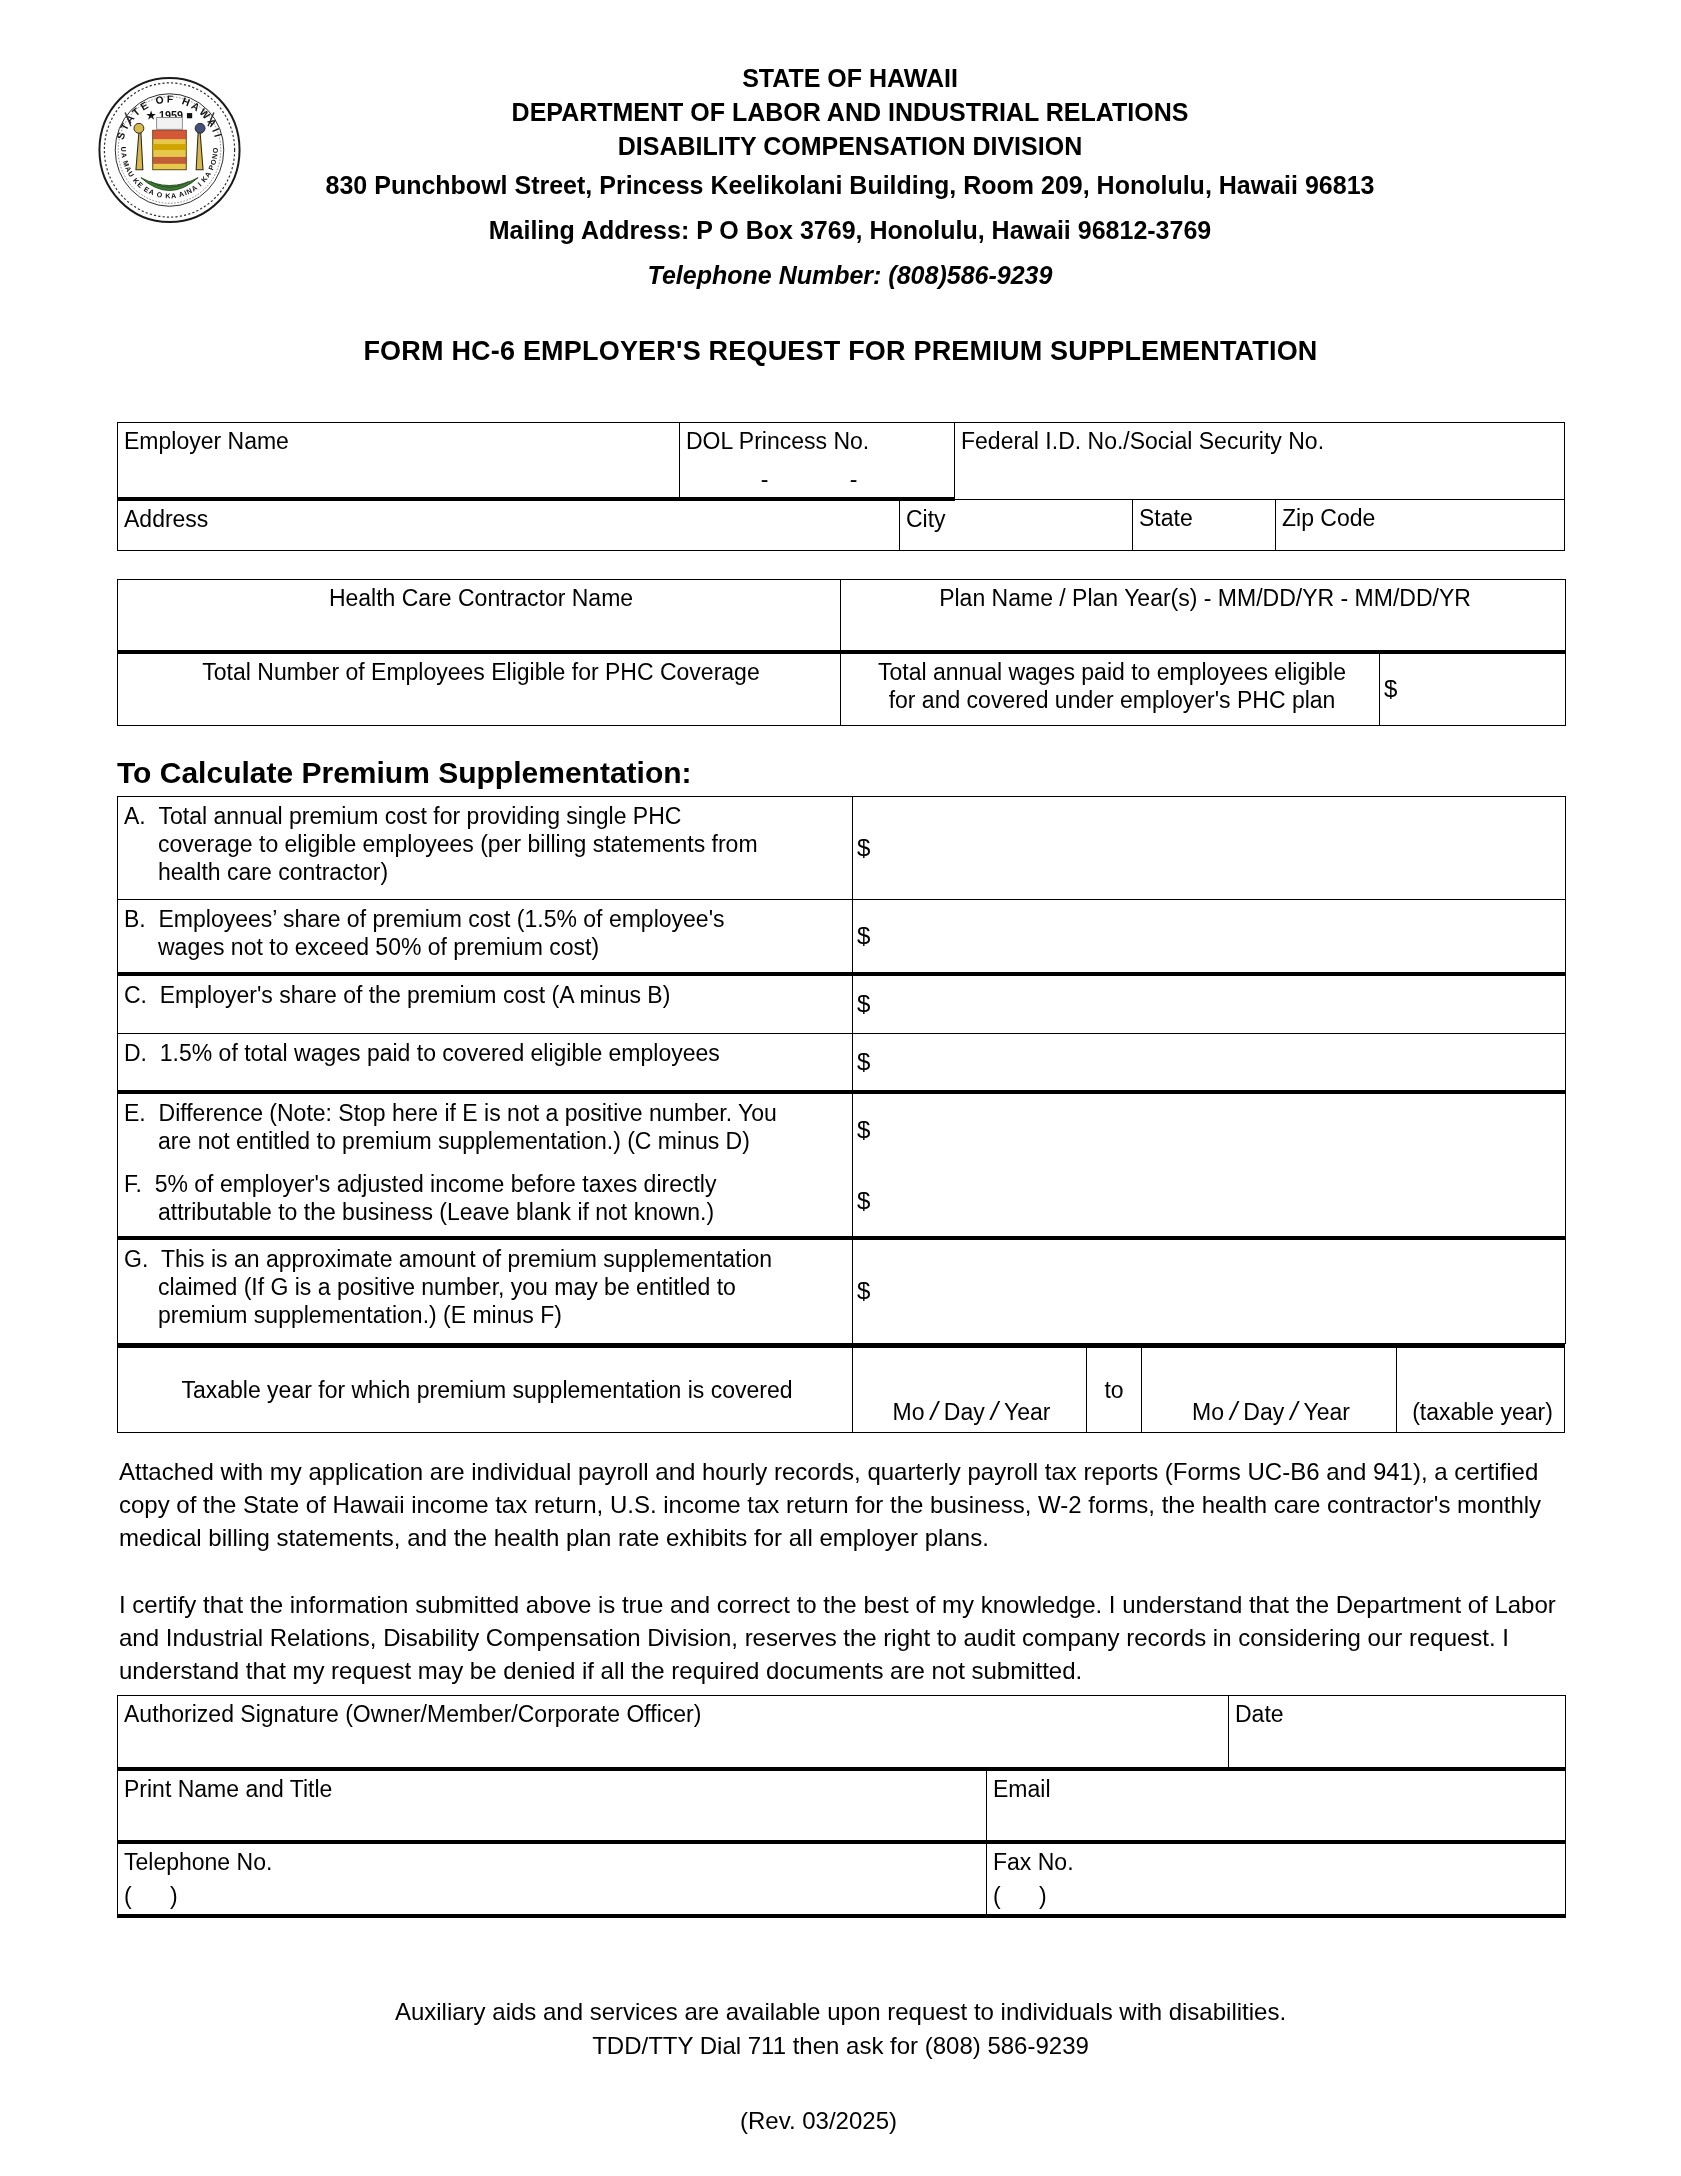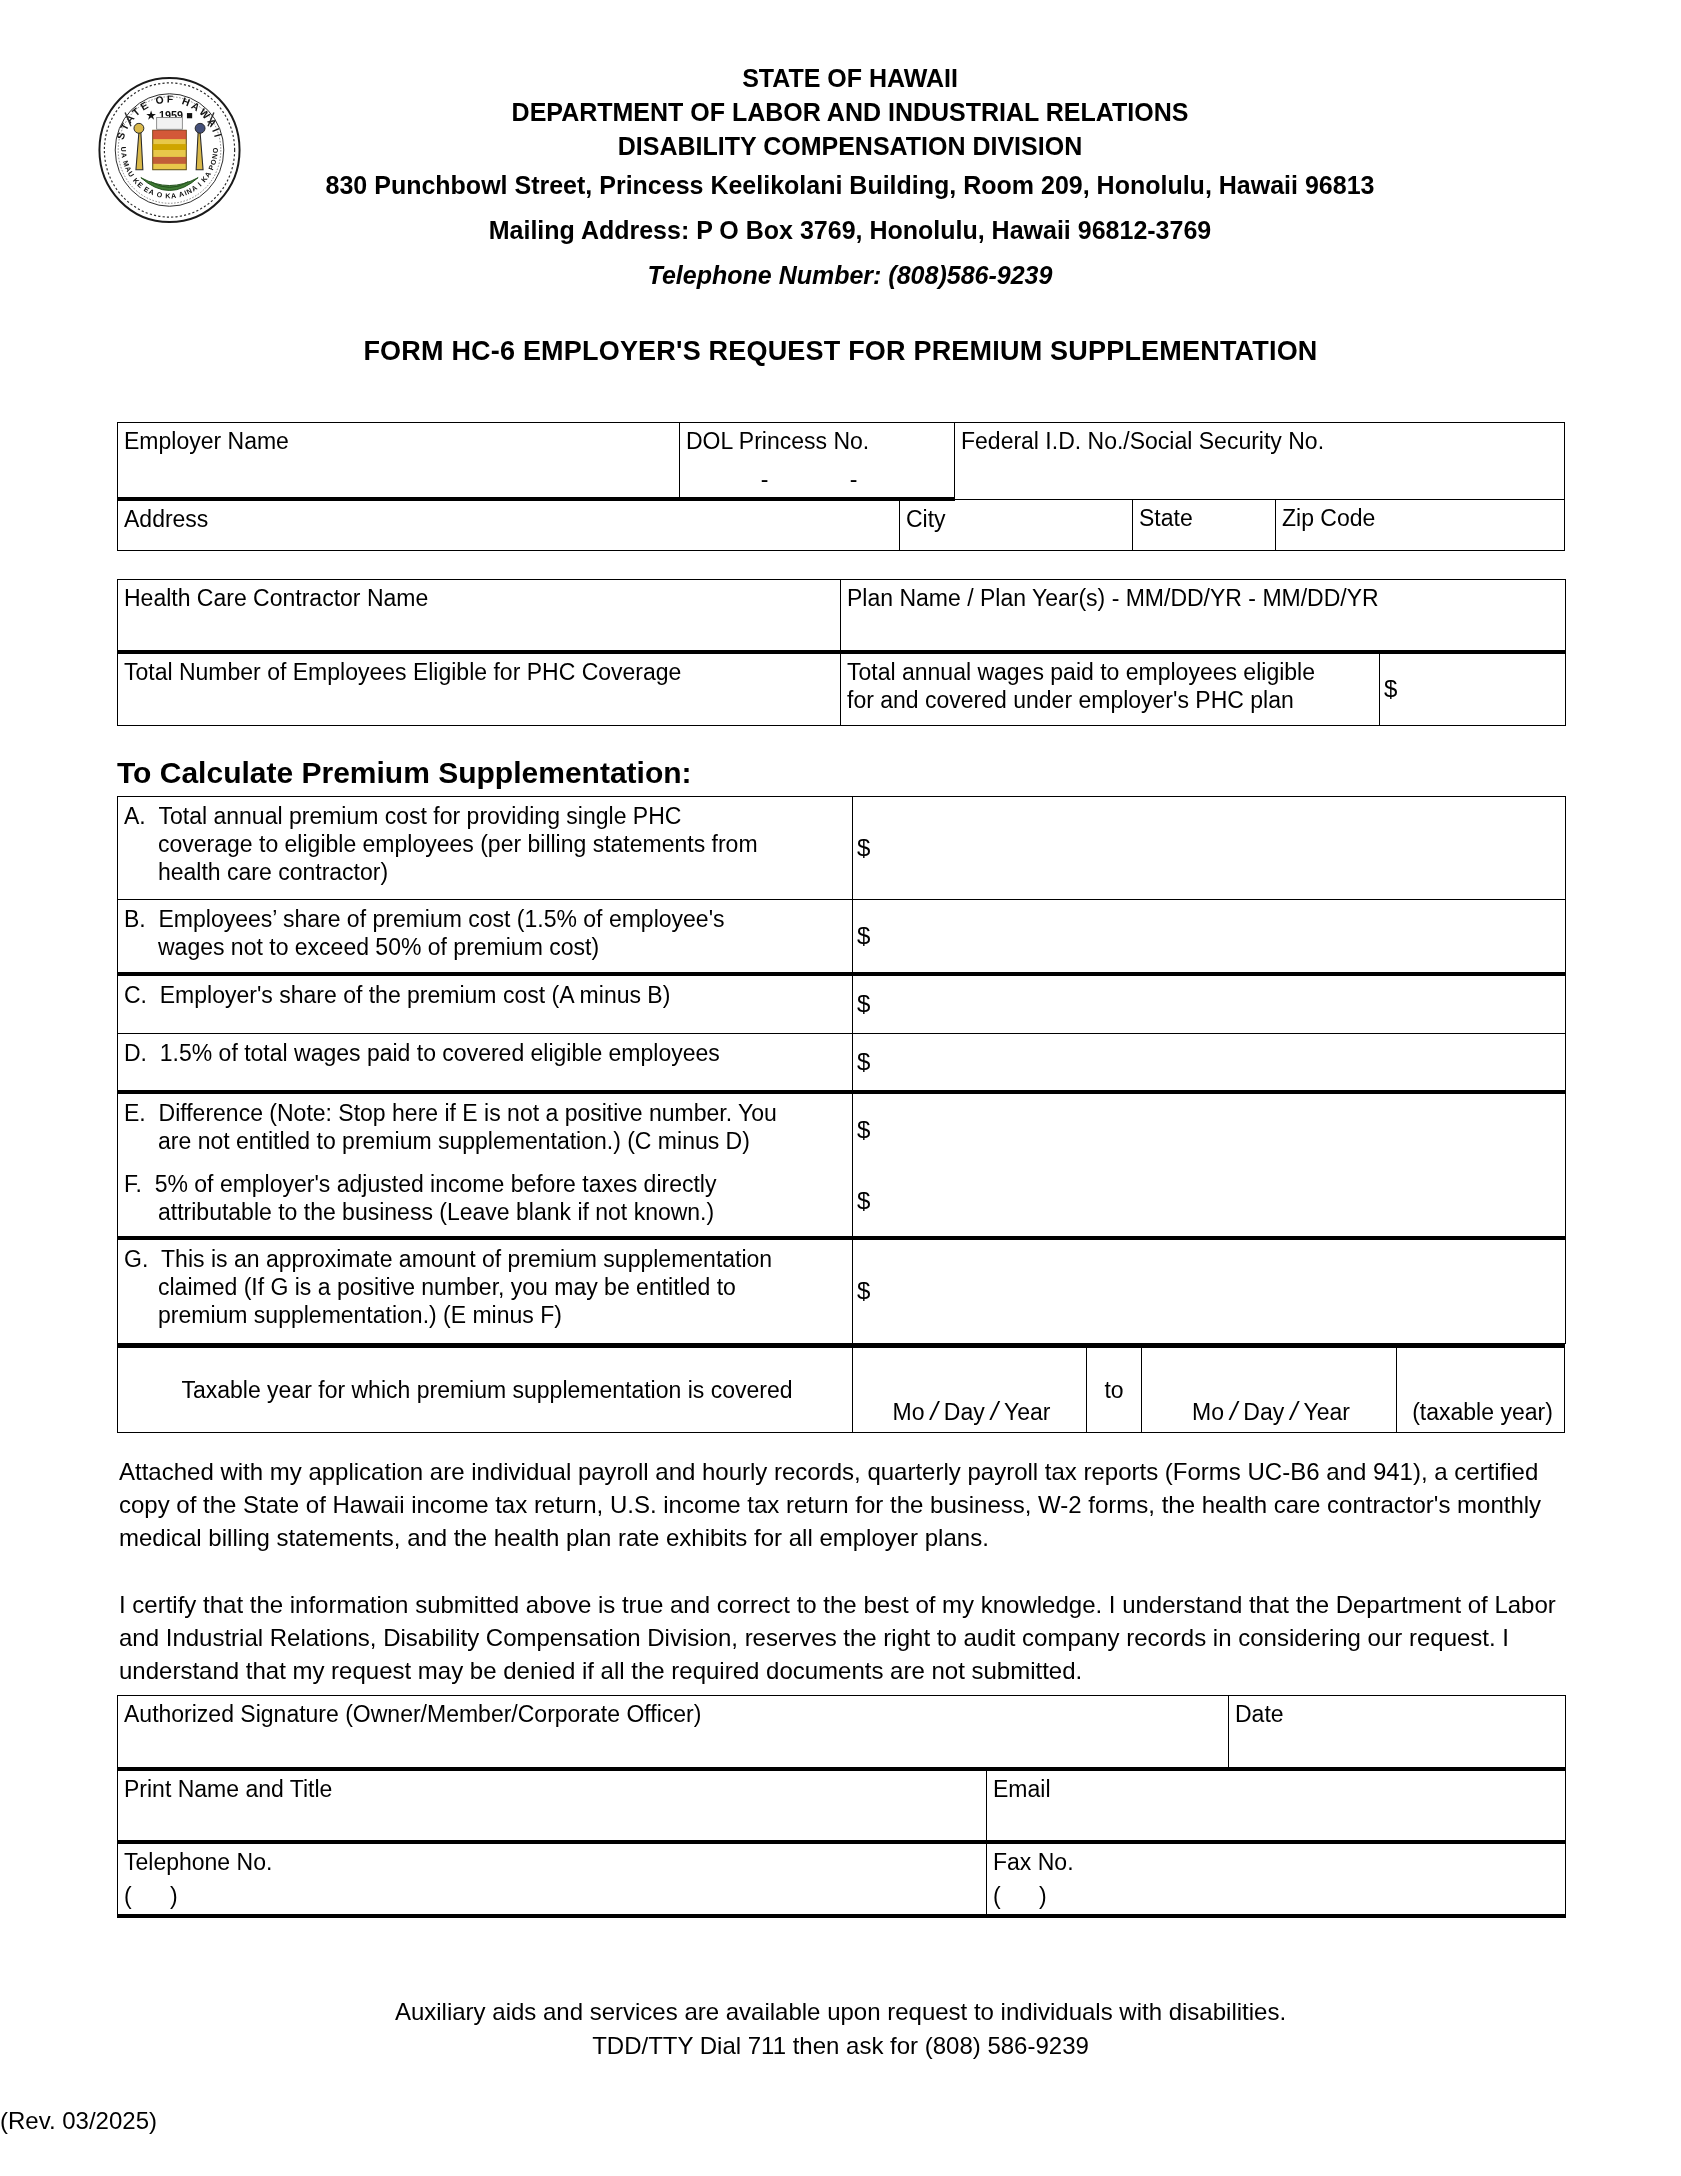--- a/index.html
+++ b/index.html
@@ -60,21 +60,21 @@
   .row-a td { height: 61px; }
   .dol-dashes {
     text-align:center; font-size:23px; letter-spacing:0; margin-top:10px;
     padding-right: 20px;
   }
   .dol-dashes span { display:inline-block; }
   .dash { width: 89px; text-align:center; }
 
   
   .hc-block { margin-top: 28px; }
-  .hc-block td { height: 73px; }
+  .hc-block td { height: 73px; text-align: center; }
 
   
   .calc-heading {
     margin-left: 117px; margin-top: 30px; margin-bottom: 6px;
     font-size: 30px; font-weight: 700;
   }
   .calc-tbl td { padding: 5px 2px 5px 6px; }
   .calc-label { font-size:23px; line-height:29px; }
   .calc-label .hang {
     display:block; padding-left: 34px; text-indent: -34px;
@@ -107,21 +107,21 @@
   
   .sig-block { margin-top: 8px; }
   .sig-block td { height: 73px; }
 
   
   .footer {
     text-align:center; margin-top: 77px;
     font-size: 24px; line-height: 34px;
   }
   .rev {
-    text-align:left; padding-right: 44px; margin-top: 44px;
+    text-align:center; padding-right: 44px; margin-top: 44px;
     font-size: 24px;
   }
   .paren { font-size:23px; }
 </style>
 </head>
 <body>
 
 <div class="page">
 
   <div class="header">

